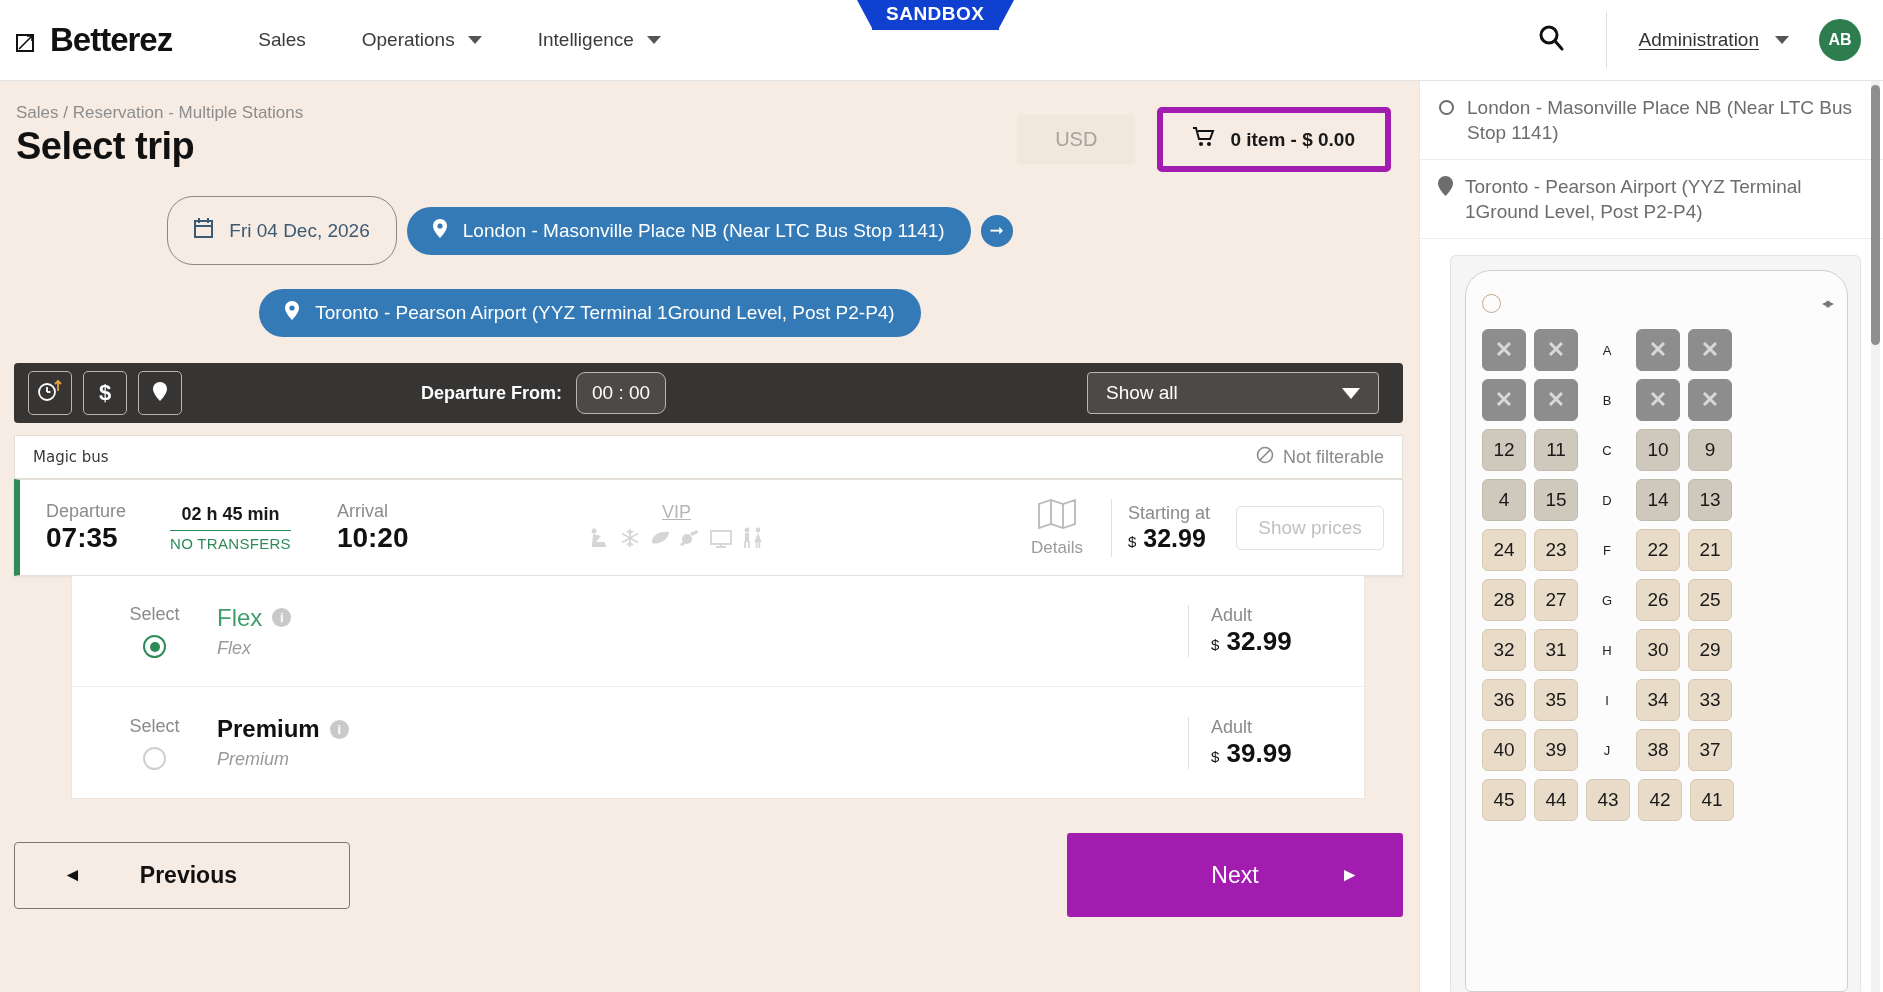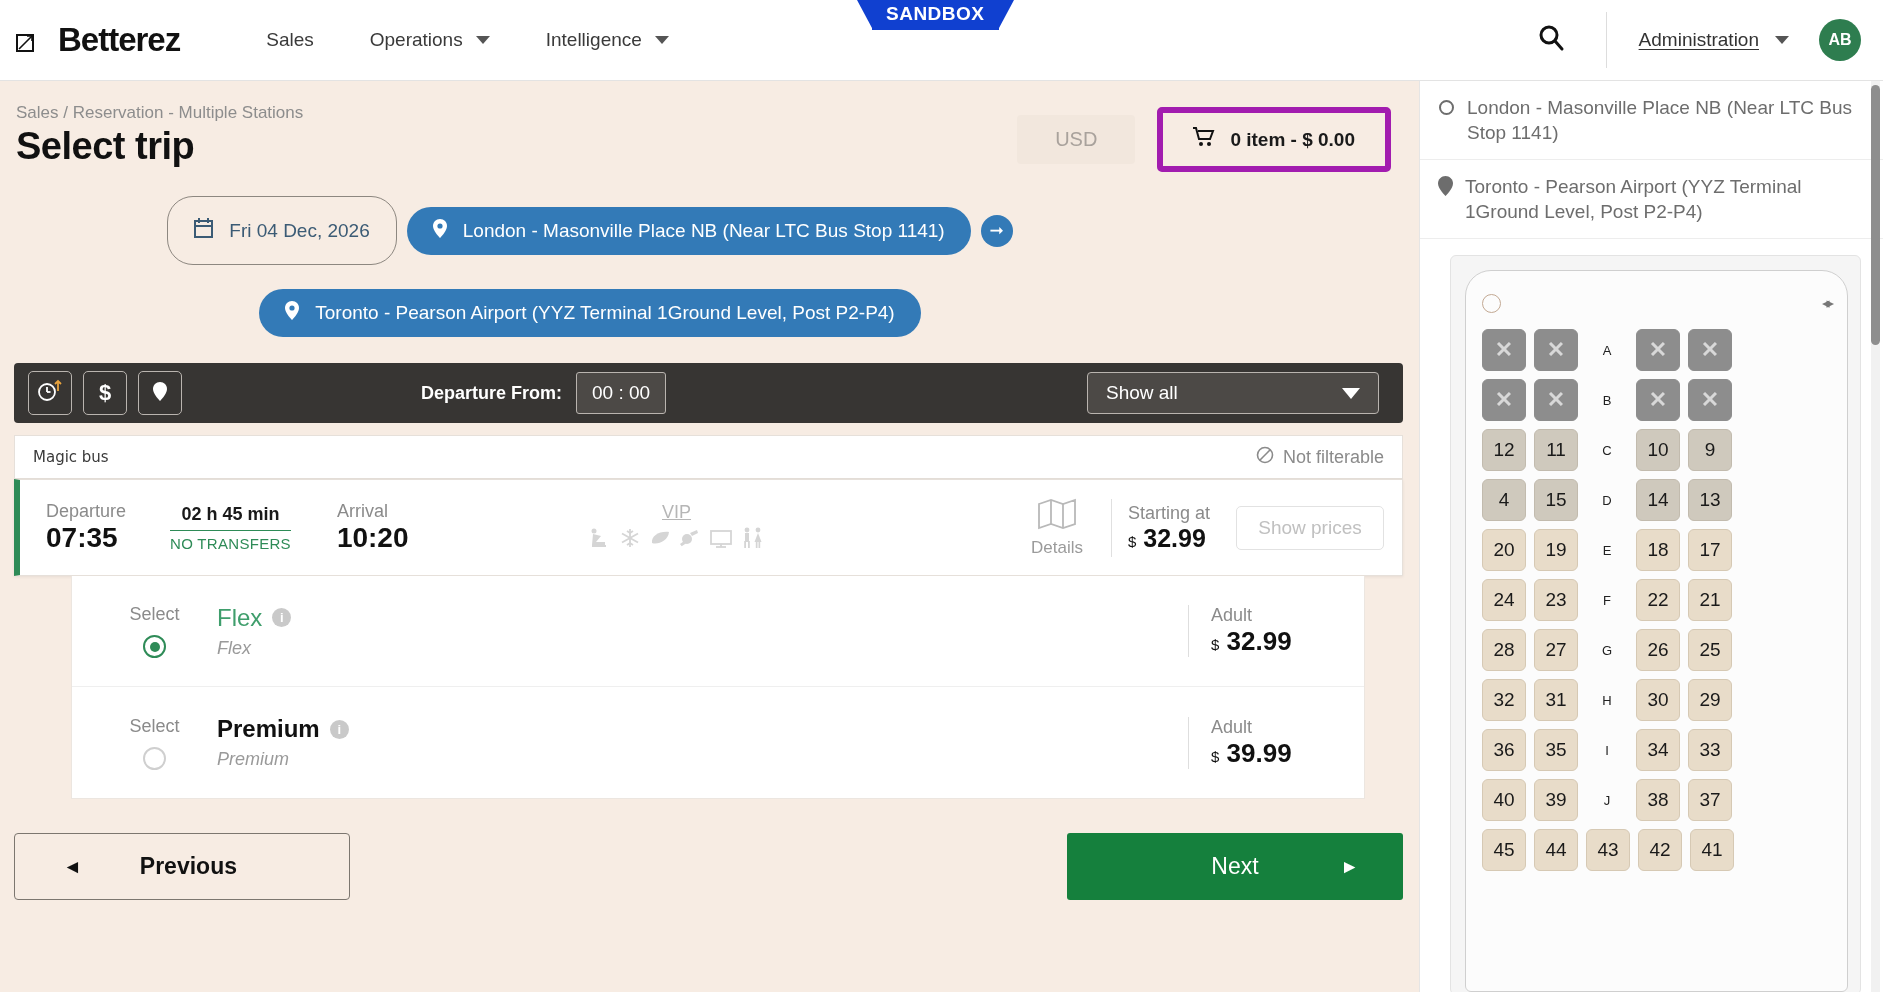--- a/index.html
+++ b/index.html
@@ -27,21 +27,21 @@
   .sandbox-ribbon::before { left: -15px; border-width: 28px 0 0 15px;
     border-color: #1040d0 transparent transparent transparent; }
   .sandbox-ribbon::after  { right: -15px; border-width: 28px 15px 0 0; }
 
   
   .topnav {
     position: absolute; left: 0; top: 0; width: 1883px; height: 81px;
     background: #fff; display: flex; align-items: center;
     border-bottom: 1px solid #e3e3e3; z-index: 40;
   }
-  .brand { display: flex; align-items: center; gap: 17px; margin-left: 15px; }
+  .brand { display: flex; align-items: center; gap: 9px; margin-left: 15px; }
   .brand-mark { width: 26px; height: 26px; }
   .brand-text { font-size: 33px; font-weight: bold; letter-spacing: -1px; color: #111; }
   .nav-items { display: flex; align-items: center; margin-left: 58px; gap: 0; }
   .nav-item {
     display: flex; align-items: center; gap: 13px;
     font-size: 19px; color: #3a3a3a; padding: 0 28px; cursor: pointer;
   }
   .caret-down {
     width: 0; height: 0; border-left: 7px solid transparent;
     border-right: 7px solid transparent; border-top: 8px solid #555;
@@ -105,21 +105,21 @@
   }
   .fbtn {
     width: 44px; height: 44px; border: 1px solid #b9b4af; border-radius: 5px;
     background: transparent; color: #fff; margin-right: 11px;
     display: flex; align-items: center; justify-content: center; cursor: pointer;
   }
   .fbtn.dollar { font-size: 22px; font-weight: bold; }
   .dep-label { color: #fff; font-size: 18px; font-weight: bold; margin-left: 228px; }
   .dep-input {
     margin-left: 14px; width: 90px; height: 42px;
-    background: #4c4946; border: 1px solid #b9b4af; border-radius: 3px;
+    background: #4c4946; border: 1px solid #b9b4af; border-radius: 9px;
     color: #fff; font-size: 19px; text-align: center; line-height: 40px; cursor: text;
   }
   .show-all {
     margin-left: auto; margin-right: 10px; width: 292px; height: 42px;
     background: #4c4946; border: 1px solid #b9b4af; border-radius: 4px;
     color: #fff; font-size: 19px; display: flex; align-items: center;
     padding: 0 18px; cursor: pointer;
   }
   .show-all .dd-caret {
     margin-left: auto; width: 0; height: 0;
@@ -194,22 +194,22 @@
   .price-val .cur { font-size: 15px; font-weight: normal; }
 
   
   .navbtns { margin: 34px 14px 0 14px; width: 1389px; display: flex; align-items: center; }
   .prev-btn {
     width: 336px; height: 67px; border: 1px solid #7c766f; border-radius: 4px;
     background: transparent; color: #111; font-size: 23px; font-weight: bold;
     display: flex; align-items: center; padding-left: 48px; gap: 58px; cursor: pointer;
   }
   .next-btn {
-    margin-left: auto; width: 336px; height: 67px; border: none; border-radius: 3px;
-    background: #15803d; color: #ffffff; font-size: 23px;
+    margin-left: auto; width: 336px; height: 84px; border: none; border-radius: 3px;
+    background: #a21caf; color: #ffffff; font-size: 23px;
     display: flex; align-items: center; justify-content: center; position: relative; cursor: pointer;
   }
   .next-btn .arr { position: absolute; right: 44px; font-size: 19px; }
   .prev-btn .arr { font-size: 19px; }
 
   
   .rightpanel {
     position: absolute; top: 81px; right: 0; width: 464px; height: 911px;
     background: #fff; border-left: 1px solid #e5e5e5; overflow: hidden;
   }
@@ -602,27 +602,20 @@
             <div class="seat greyed">9</div>
           </div>
           <div class="seat-row">
             <div class="seat greyed">4</div>
             <div class="seat greyed">15</div>
             <div class="row-letter">D</div>
             <div class="seat greyed">14</div>
             <div class="seat greyed">13</div>
           </div>
           <div class="seat-row">
-            <div class="seat avail">20</div>
-            <div class="seat avail">19</div>
-            <div class="row-letter">E</div>
-            <div class="seat avail">18</div>
-            <div class="seat avail">17</div>
-          </div>
-          <div class="seat-row">
             <div class="seat avail">24</div>
             <div class="seat avail">23</div>
             <div class="row-letter">F</div>
             <div class="seat avail">22</div>
             <div class="seat avail">21</div>
           </div>
           <div class="seat-row">
             <div class="seat avail">28</div>
             <div class="seat avail">27</div>
             <div class="row-letter">G</div>

